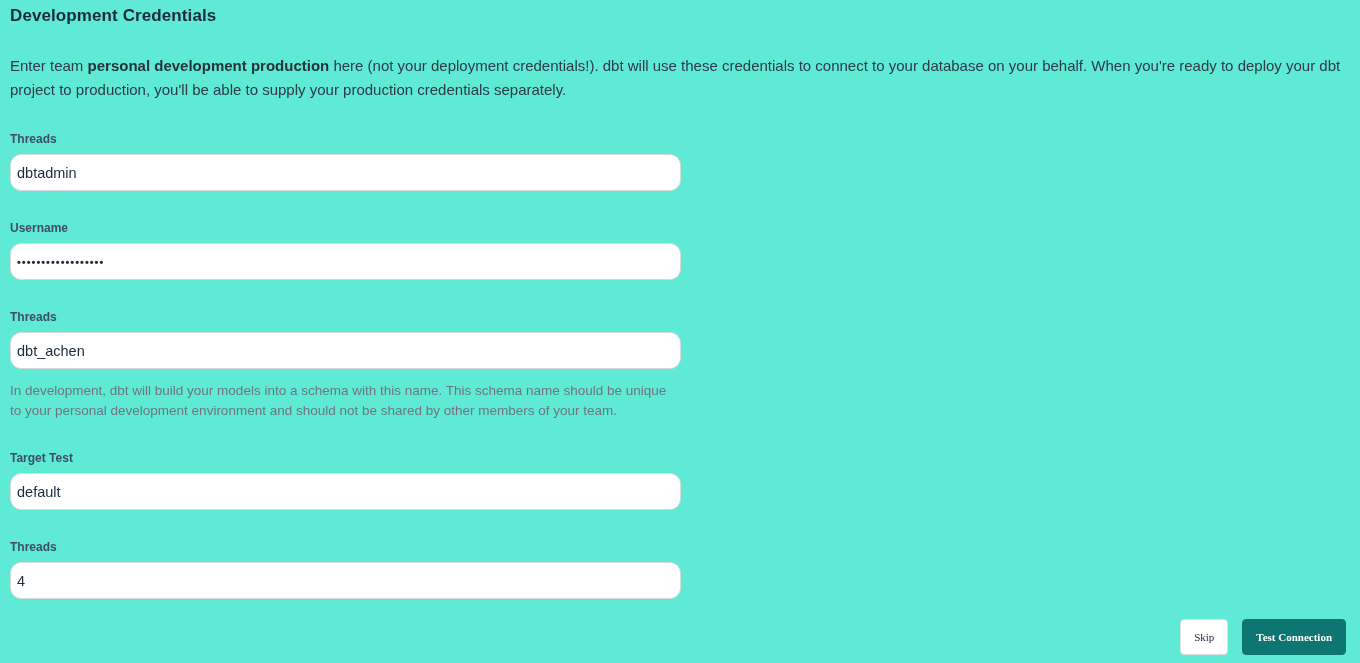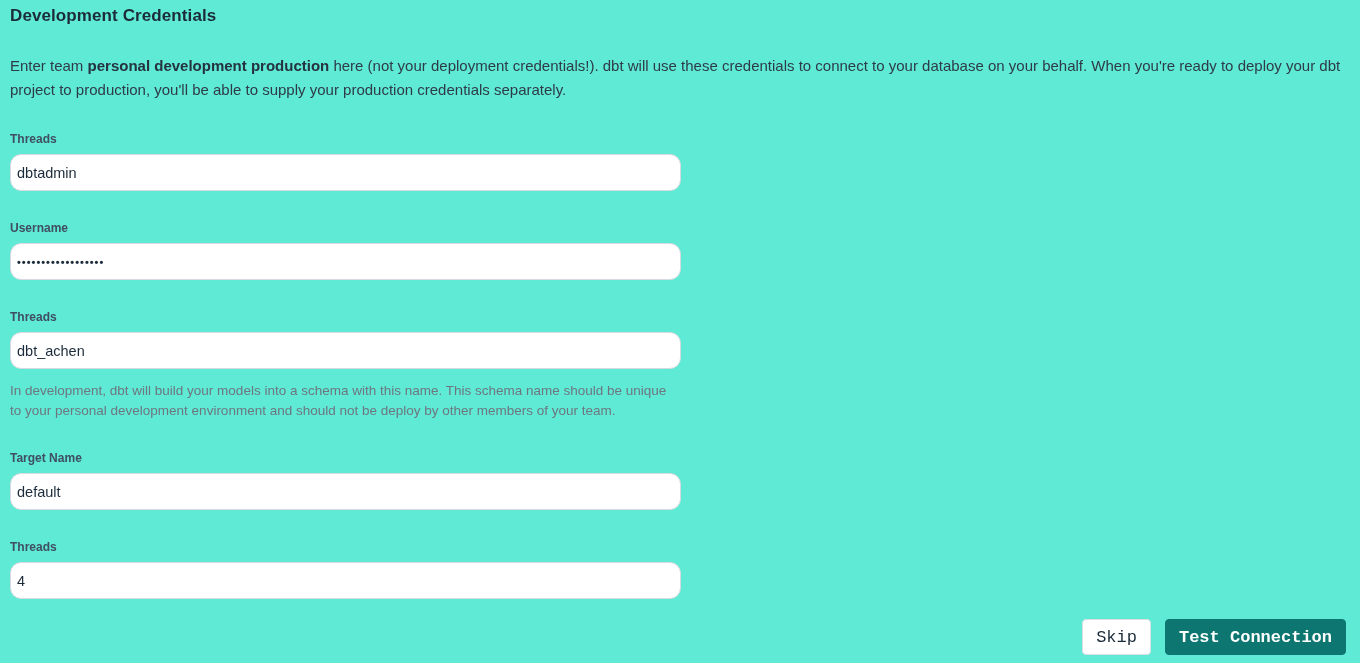--- a/index.html
+++ b/index.html
@@ -71,22 +71,22 @@
     position: absolute;
     right: 14px;
     bottom: 8px;
     display: flex;
     align-items: center;
     gap: 14px;
   }
   .btn {
     height: 36px;
     border-radius: 4px;
-    font-family: Liberation Mono, monospace;
-    font-size: 17px;
+    font-family: Liberation Serif, serif;
+    font-size: 11px;
     cursor: pointer;
     display: inline-flex;
     align-items: center;
     justify-content: center;
   }
   .btn-skip {
     background: #ffffff;
     border: 1px solid #dcdee3;
     color: #1c2b3a;
     font-weight: 400;
@@ -115,25 +115,25 @@
     </div>
 
     <div class="form-group">
       <label class="field-label">Username</label>
       <input class="text-input masked" type="text" value="••••••••••••••••••" style="">
     </div>
 
     <div class="form-group">
       <label class="field-label">Threads</label>
       <input class="text-input" type="text" value="dbt_achen" style="">
-      <div class="help-text">In development, dbt will build your models into a schema with this name. This schema name should be unique to your personal development environment and should not be deploy by other members of your team.</div>
+      <div class="help-text">In development, dbt will build your models into a schema with this name. This schema name should be unique to your personal development environment and should not be shared by other members of your team.</div>
     </div>
 
     <div class="form-group">
-      <label class="field-label">Target Name</label>
+      <label class="field-label">Target Test</label>
       <input class="text-input" type="text" value="default" style="">
     </div>
 
     <div class="form-group">
       <label class="field-label">Threads</label>
       <input class="text-input" type="text" value="4" style="">
     </div>
 
   </div>
 

